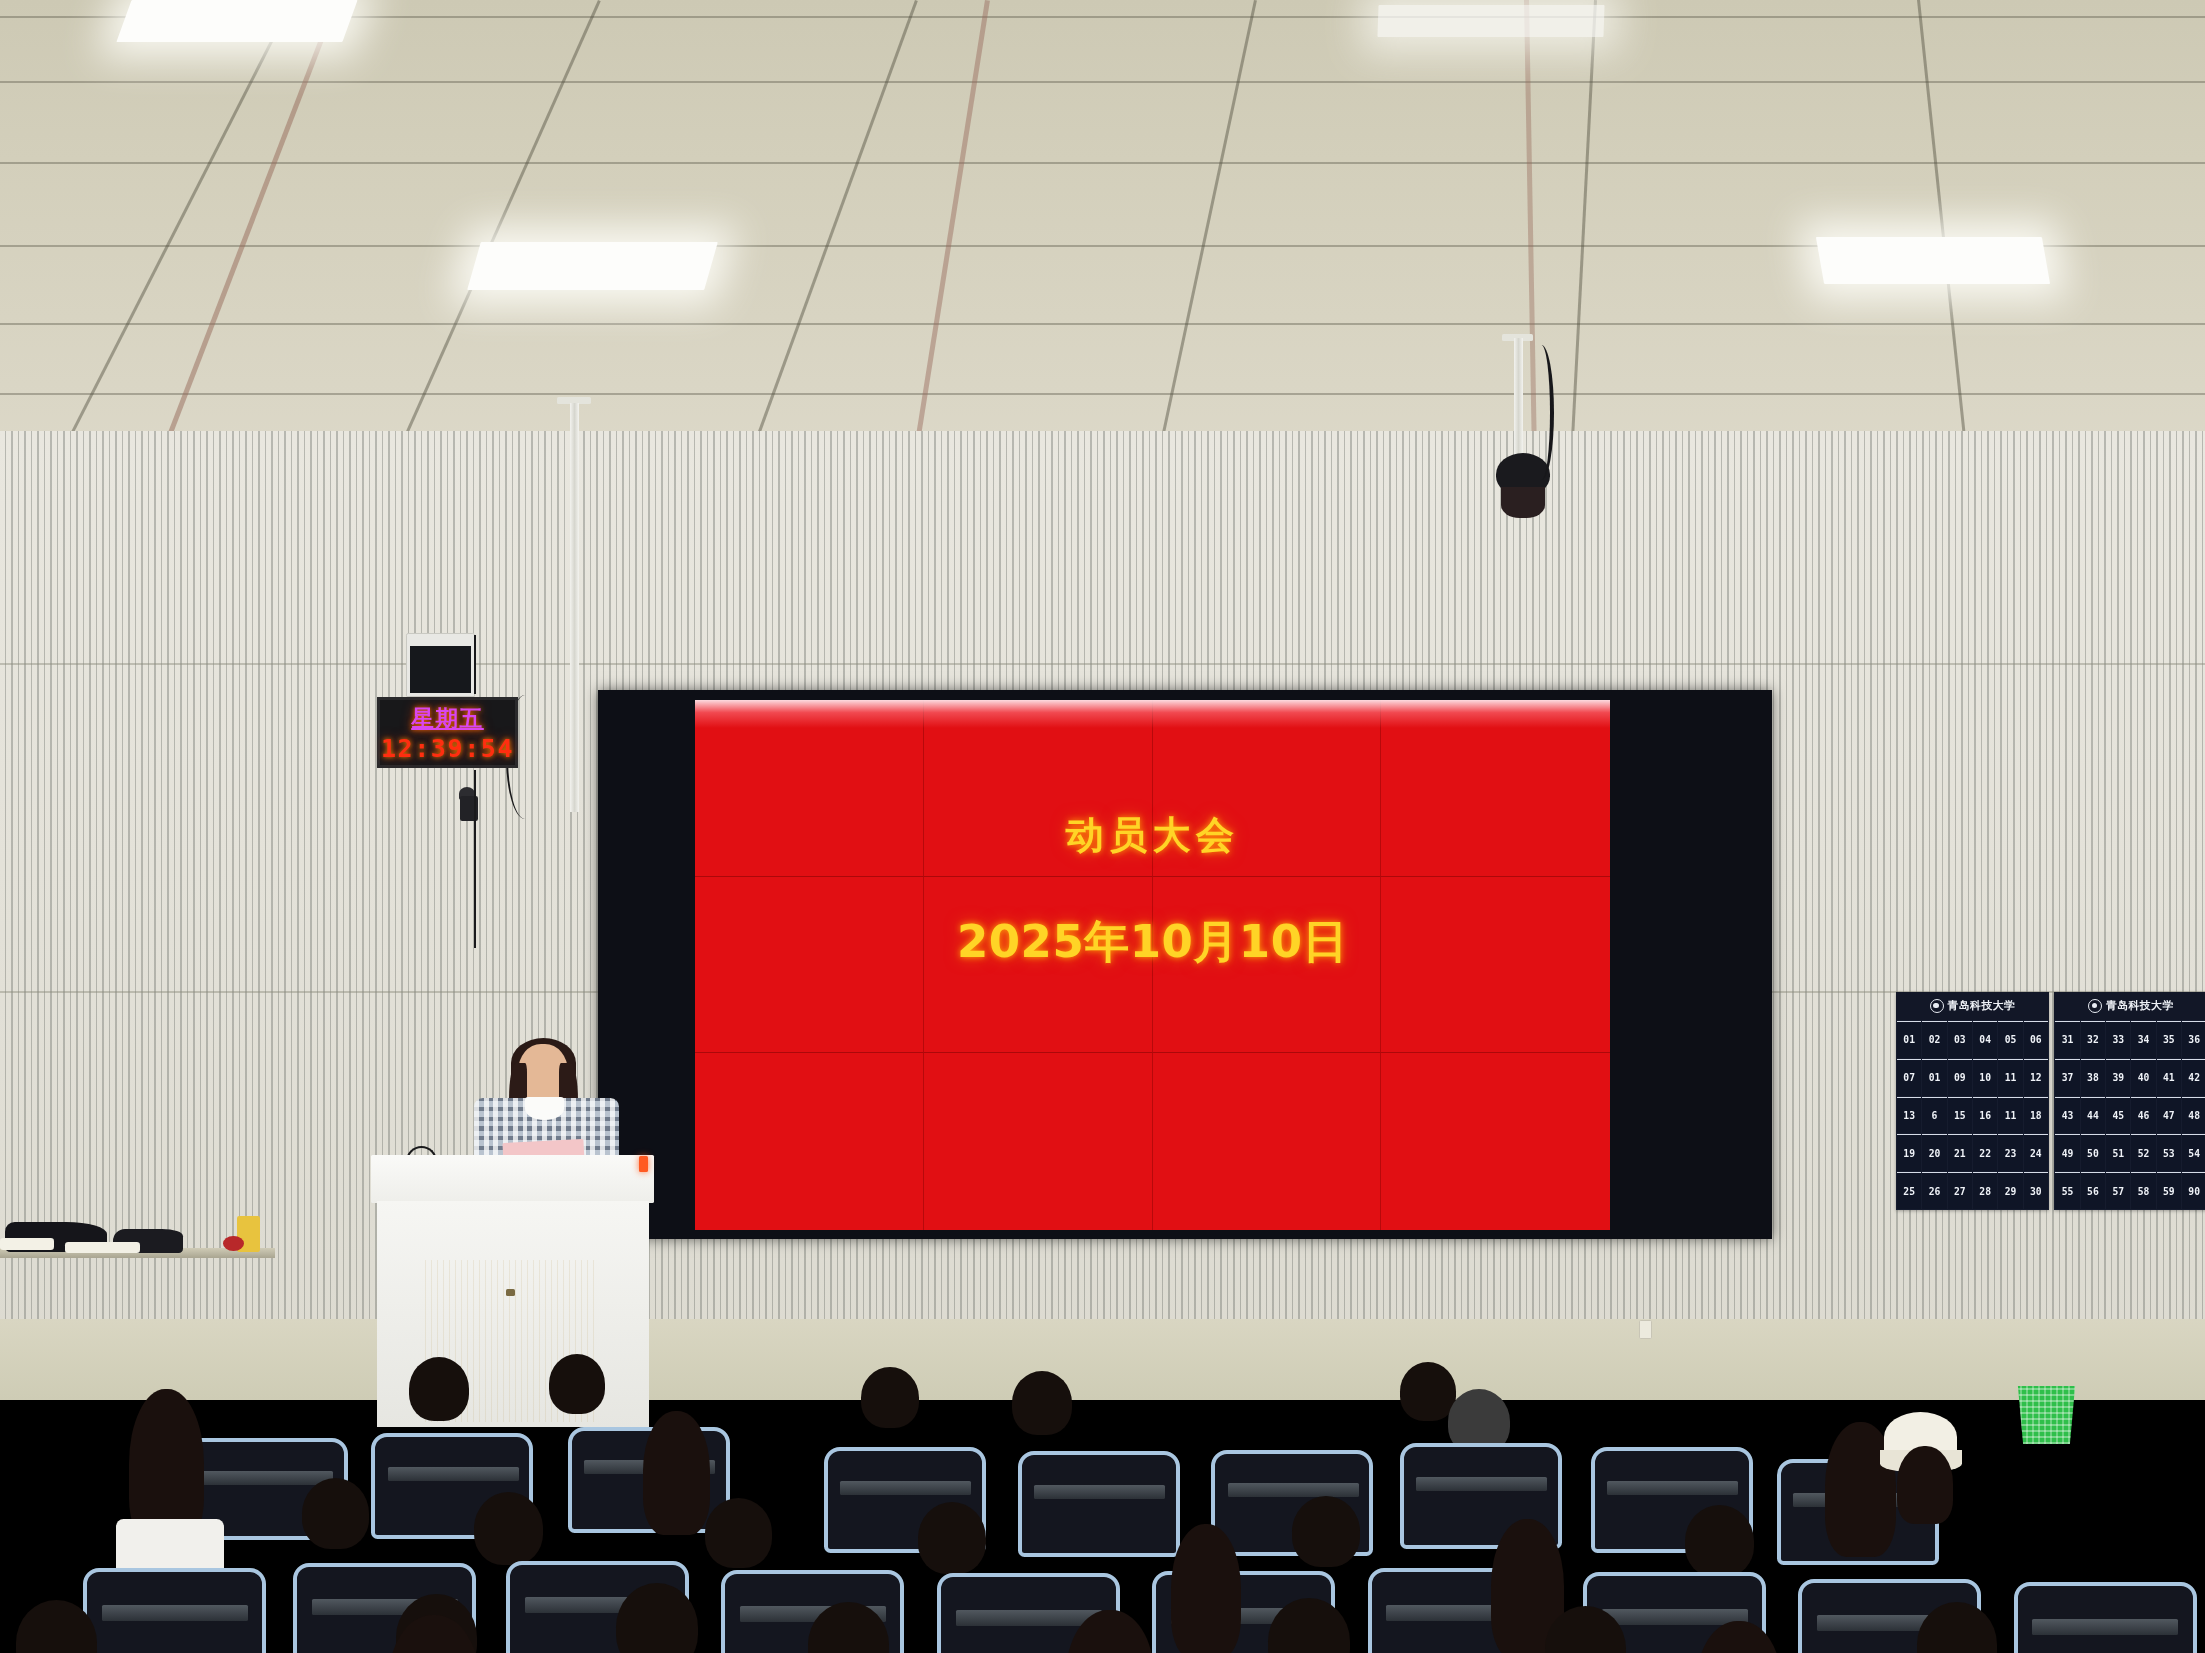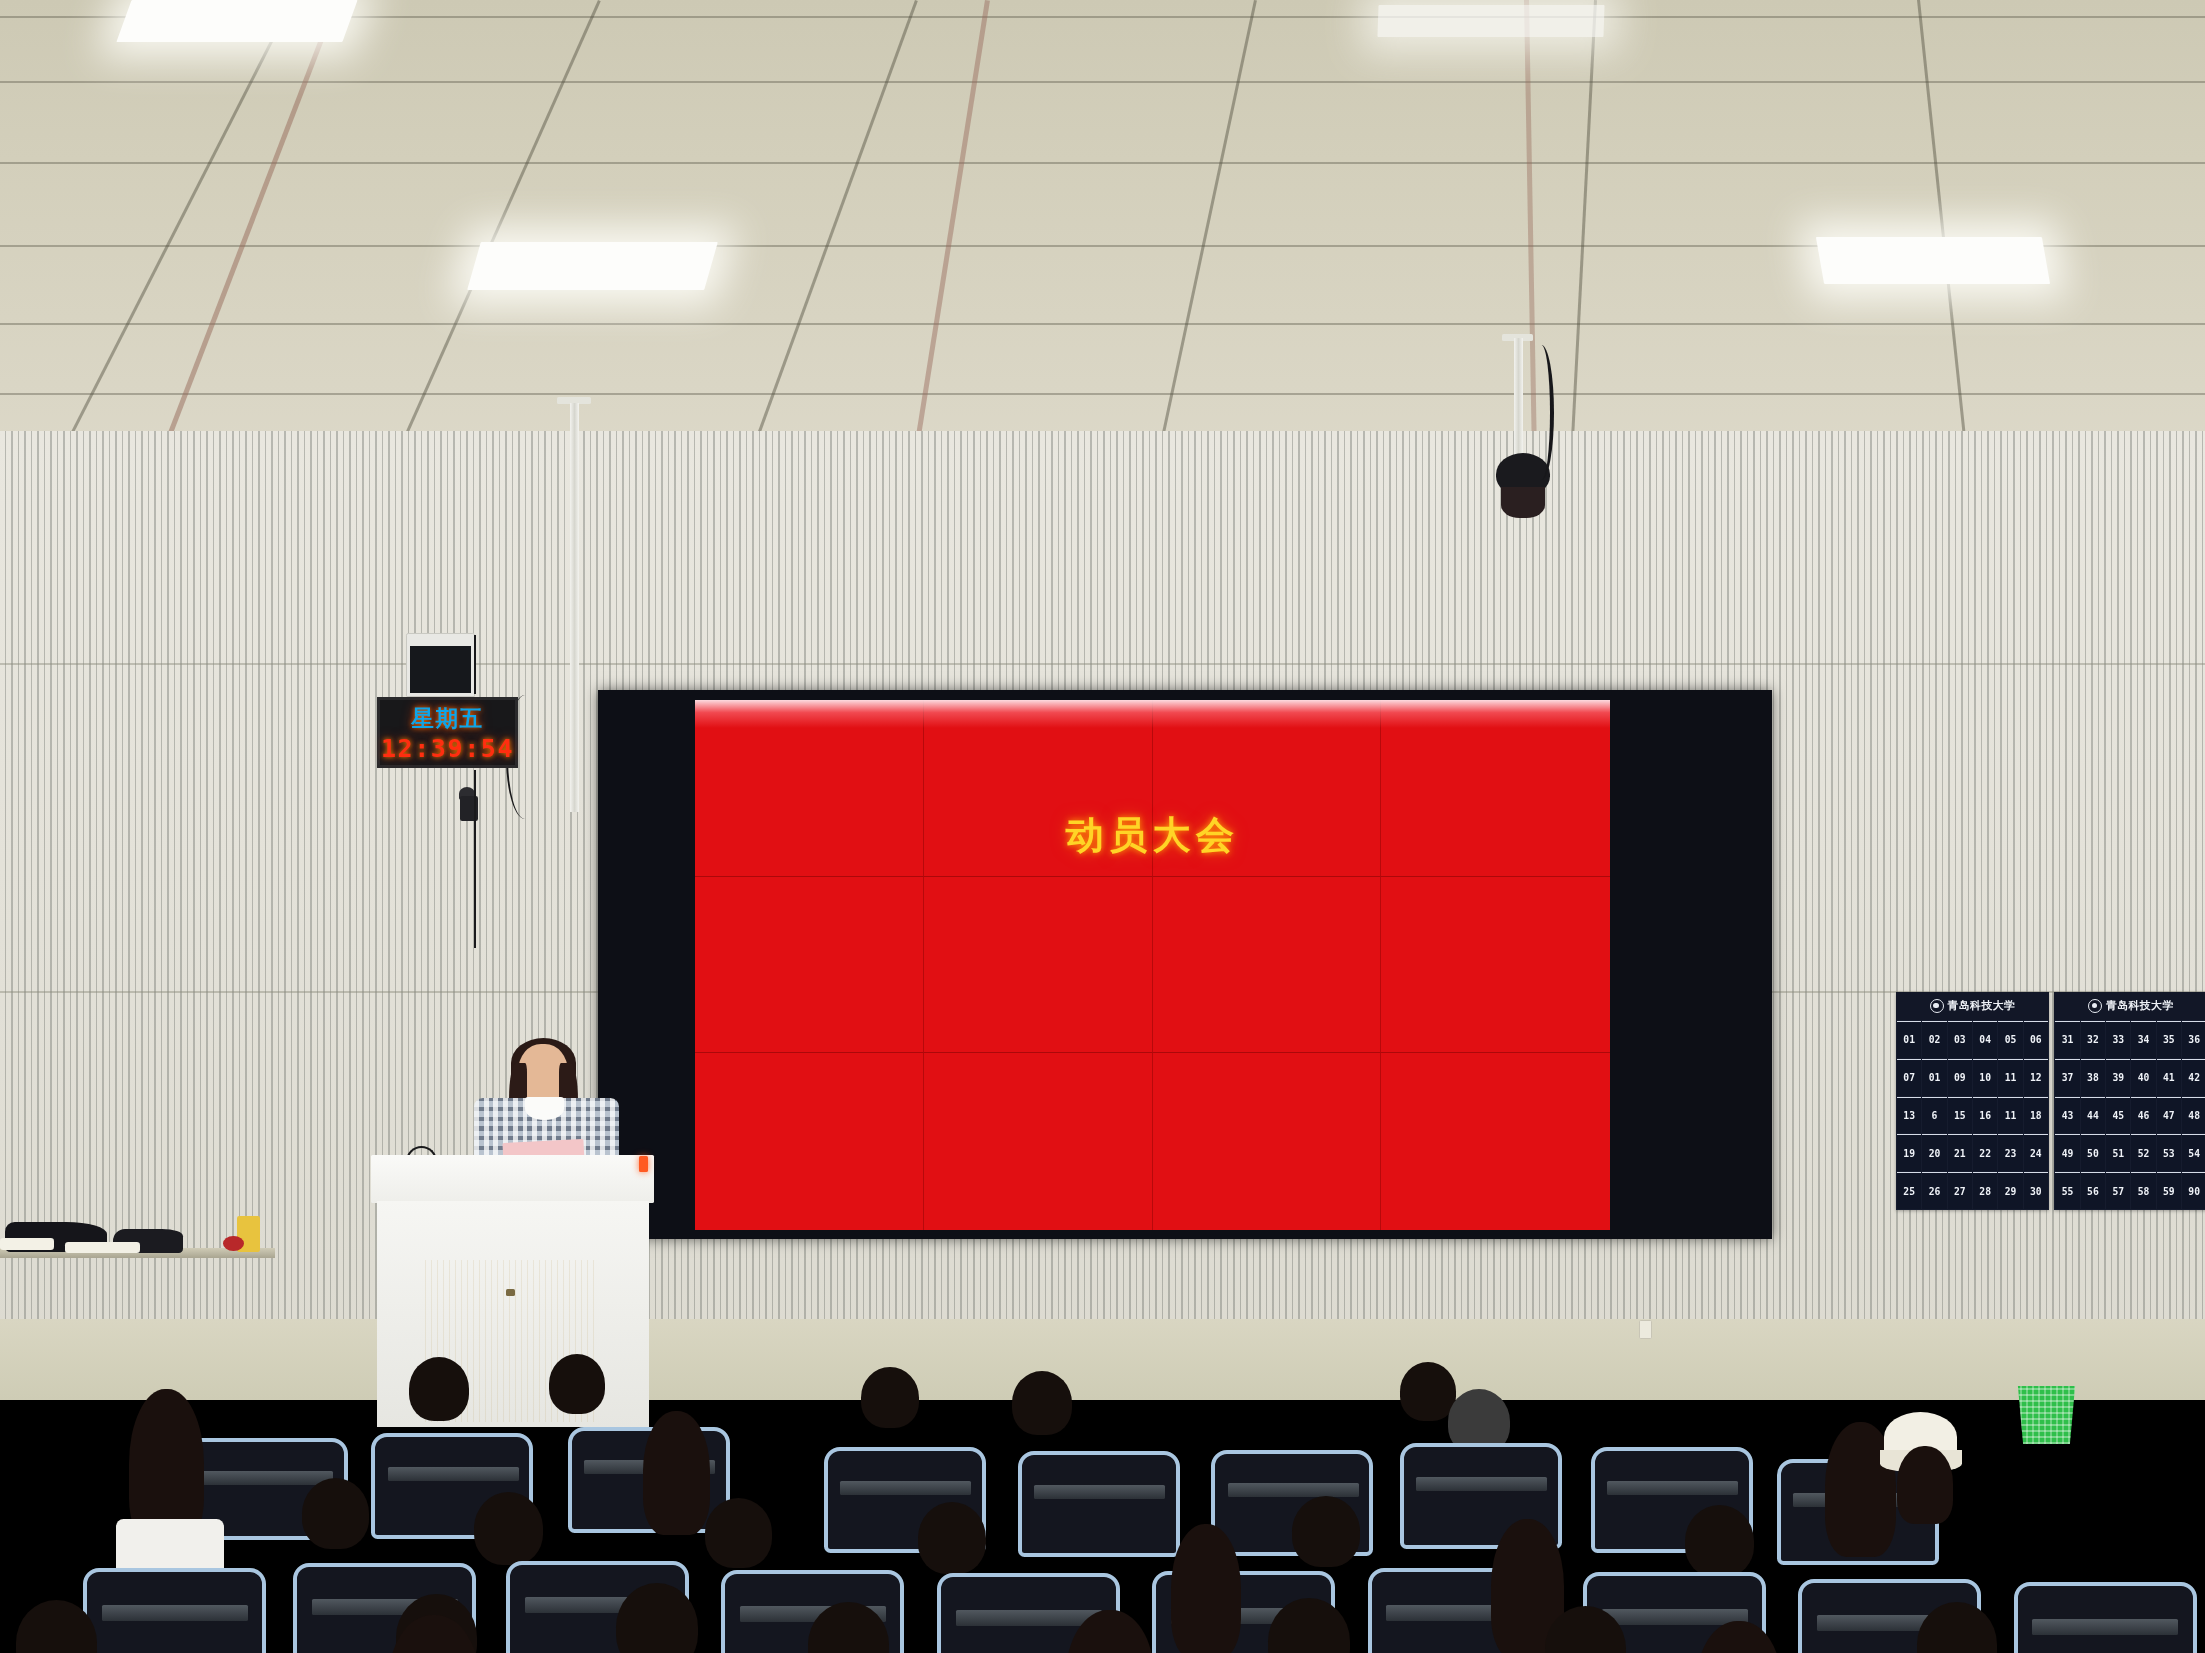--- a/index.html
+++ b/index.html
@@ -106,23 +106,24 @@
     font-family: "DejaVu Sans", "Liberation Sans", sans-serif;
   }
 
   
   .clock-box {
     position: absolute; left: 377px; top: 697px; width: 141px; height: 71px;
     background: #18181a; border: 3.8px solid #2a2a2c;
     display: flex; flex-direction: column; align-items: center; justify-content: center;
   }
   .clock-day {
-    color: #0ea5e9; font-size: 22.6px; font-weight: 700; letter-spacing: 1.6px;
+    color: #d946ef; font-size: 22.6px; font-weight: 700; letter-spacing: 1.6px;
     text-shadow: 0 0 5.4px rgba(255,110,0,0.95), 0 0 12px rgba(255,60,0,0.6);
     font-family: "DejaVu Sans", sans-serif;
+    text-decoration: underline;
   }
   .clock-time {
     color: #ff2e10; font-size: 25px; font-weight: 700; letter-spacing: 1.6px;
     text-shadow: 0 0 5.4px rgba(255,130,0,0.95), 0 0 12px rgba(255,60,0,0.6);
     font-family: "DejaVu Sans Mono", monospace;
   }
   .wall-device {
     position: absolute; left: 406px; top: 633px; width: 69px; height: 64px;
     background: #e8e8e4; border-radius: 2.2px 2.2px 1.1px 1.1px;
     border: 1.1px solid #c9c9c2;
@@ -356,20 +357,21 @@
       <div class="led-cell"></div>
       <div class="led-cell"></div>
       <div class="led-cell"></div>
     <div class="led-cell"></div>
       <div class="led-cell"></div>
       <div class="led-cell"></div>
       <div class="led-cell"></div>
     <div class="led-glow-top"></div>
     <div class="led-text">
       <div class="led-line2">动员大会</div>
+      <div class="led-line3">2025年10月10日</div>
     </div>
   </div>
 
   <div class="wall-device">
     <div class="wall-device-screen"></div>
   </div>
   <div style="position:absolute; left:474px; top:635px; width:65px; height:59px; border-left:2.7px solid #18181a; border-radius:0 0 70% 0;"></div>
   <div style="position:absolute; left:506px; top:695px; width:38px; height:124px; border-left:2.7px solid #18181a; border-radius:50% 0 0 50%;"></div>
 
   <div class="clock-box">

